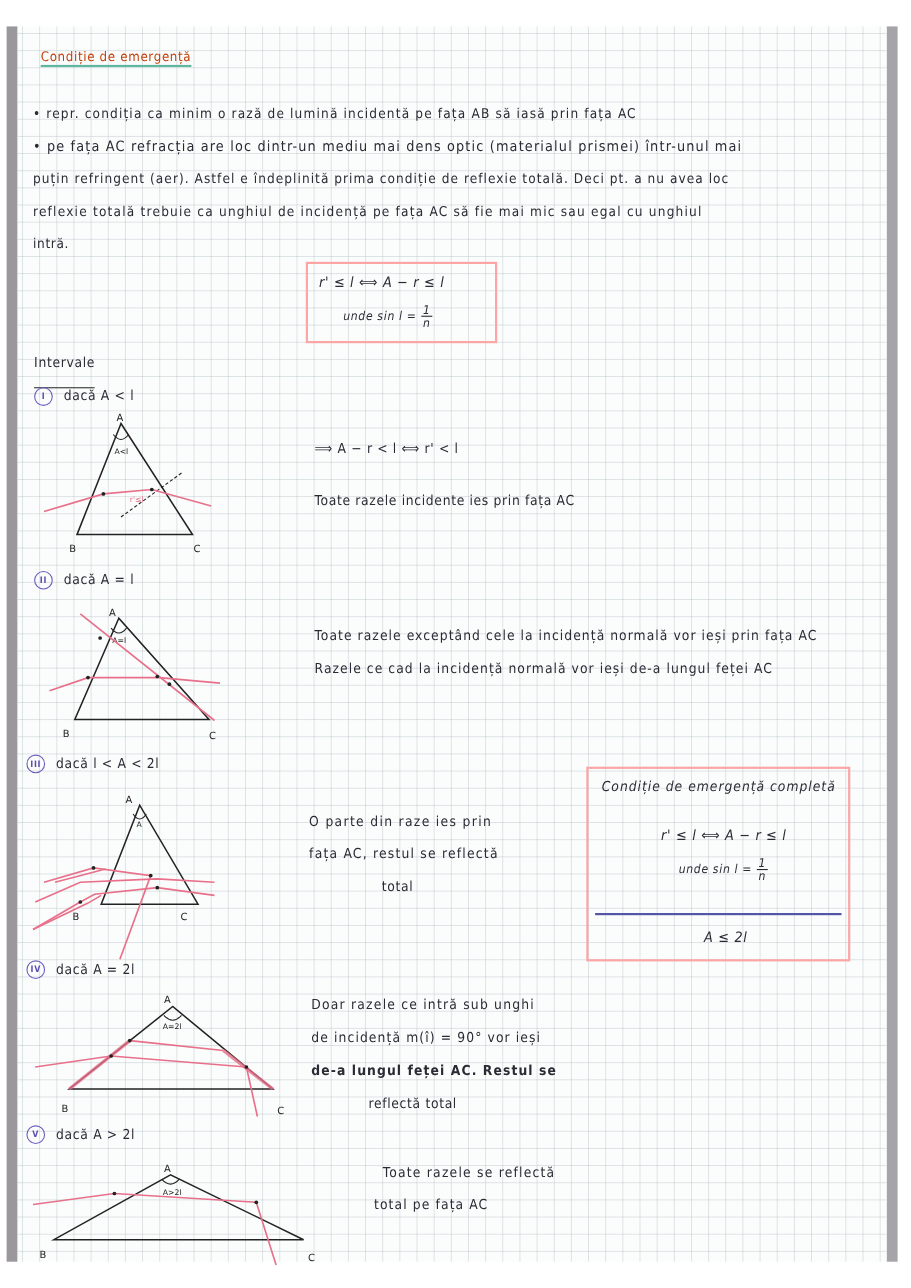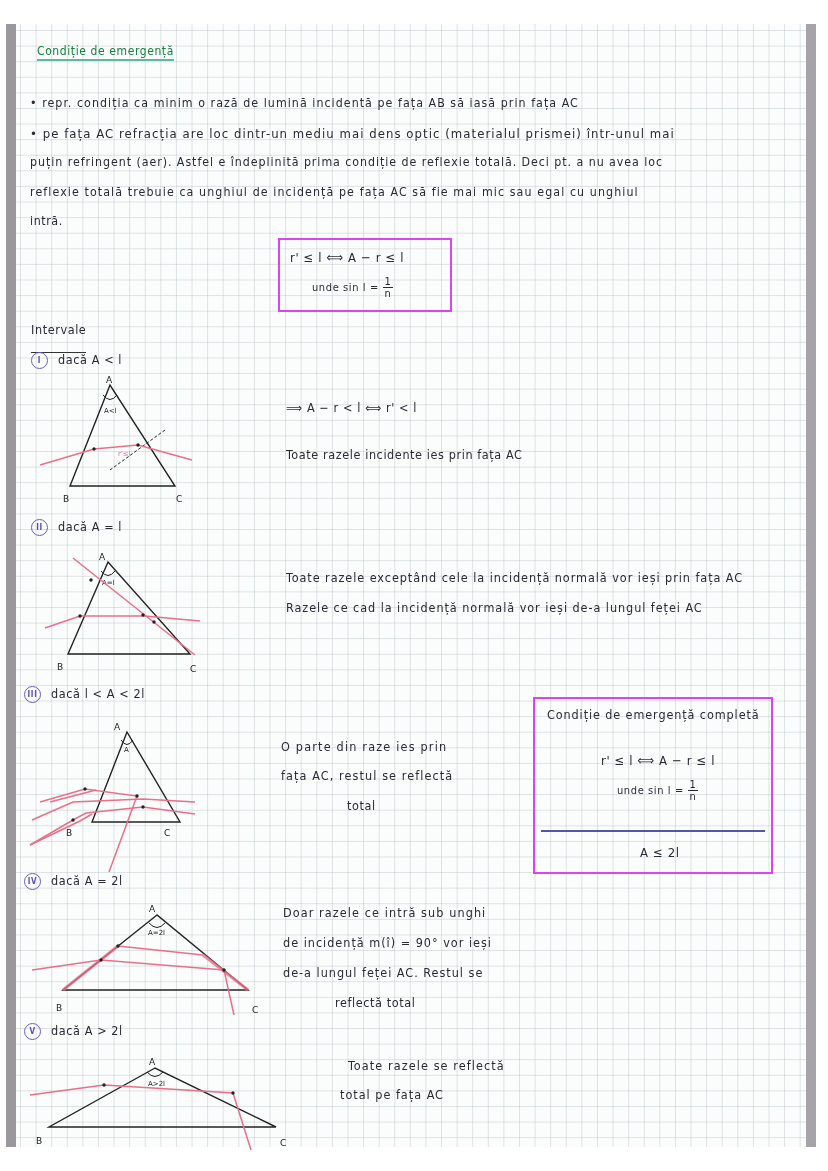--- a/index.html
+++ b/index.html
@@ -5,24 +5,24 @@
   html,body{margin:0;padding:0;background:#ffffff;}
   body{width:828px;height:1171px;position:relative;overflow:hidden;font-family:"DejaVu Sans",sans-serif;}
   .frame-left{position:absolute;left:6px;top:24px;width:10px;height:1123px;background:#9a989c;}
   .frame-right{position:absolute;left:806px;top:24px;width:10px;height:1123px;background:#a6a4a8;}
   .paper{position:absolute;left:16px;top:24px;width:790px;height:1123px;background-color:#fbfcfc;
     background-image:
       linear-gradient(to right, rgba(170,185,190,0.38) 1px, transparent 1px),
       linear-gradient(to bottom, rgba(170,185,190,0.38) 1px, transparent 1px);
     background-size:15.6px 15.6px;background-position:4px 6px;}
   .hw{position:absolute;font-family:"DejaVu Sans",sans-serif;color:#2a2a34;font-size:12.5px;letter-spacing:0.6px;white-space:nowrap;font-stretch:condensed;}
-  .title{color:#15803d;font-size:12px;}
+  .title{color:#c2410c;font-size:12px;}
   .u-green{border-bottom:2px solid #5fb7a0;padding-bottom:1px;}
   .u-dark{border-bottom:1.5px solid #333;padding-bottom:15px;}
-  .box{position:absolute;border:2px solid #d946ef;}
+  .box{position:absolute;border:2px solid #fca5a5;font-style:italic;}
   .circle{display:inline-block;width:15px;height:15px;border:1.6px solid #6a5fc0;border-radius:50%;color:#5a4fb0;font-size:8px;text-align:center;line-height:15px;margin-right:10px;vertical-align:middle;font-weight:bold;}
   .frac{display:inline-block;vertical-align:middle;text-align:center;font-size:11px;line-height:11px;}
   .frac .num{display:block;border-bottom:1.3px solid #2a2a34;padding:0 2px;}
   .frac .den{display:block;}
   svg.dg{position:absolute;overflow:visible;}
   .lbl{font-family:"DejaVu Sans",sans-serif;font-size:9px;fill:#222;}
   .small{font-family:"DejaVu Sans",sans-serif;font-size:7px;fill:#222;}
 </style>
 </head>
 <body>
@@ -144,21 +144,21 @@
   <line x1="173" y1="55" x2="218" y2="90" stroke="#e8708a" stroke-width="3" opacity="0.8"></line>
   <line x1="194" y1="70" x2="204" y2="115" stroke="#e8708a" stroke-width="1.5"></line>
   <circle cx="88" cy="46" r="1.7" fill="#222"></circle>
     <circle cx="71" cy="60" r="1.7" fill="#222"></circle>
   <circle cx="194" cy="70" r="1.7" fill="#222"></circle>
   <text class="lbl" x="26" y="111">B</text>
   <text class="lbl" x="222" y="113">C</text>
 </svg>
 <div class="hw" style="left:283px;top:905px;letter-spacing:1.1px;">Doar razele ce intră sub unghi</div>
 <div class="hw" style="left:283px;top:935px;letter-spacing:1.0px;">de incidență  m(î) = 90°  vor  ieși</div>
-<div class="hw" style="left:283px;top:965px;letter-spacing:1.0px;">de-a lungul feței AC. Restul se</div>
+<div class="hw" style="left:283px;top:965px;letter-spacing:1.0px;font-weight:bold;">de-a lungul feței AC. Restul se</div>
 <div class="hw" style="left:335px;top:995px;">reflectă total</div>
 
 <div class="hw" style="left:24px;top:1023px;">
   <span class="circle">V</span><span>dacă   A &gt; 2l</span>
 </div>
 <svg class="dg" style="left:30px;top:1050px;" width="270" height="100">
   <polygon points="125,18 19,77 246,77" fill="none" stroke="#222" stroke-width="1.4"></polygon>
   <path d="M117,22 Q125,31 133,22" fill="none" stroke="#222" stroke-width="1"></path>
   <text class="lbl" x="119" y="15">A</text>
   <text class="small" x="118" y="36">A&gt;2l</text>

